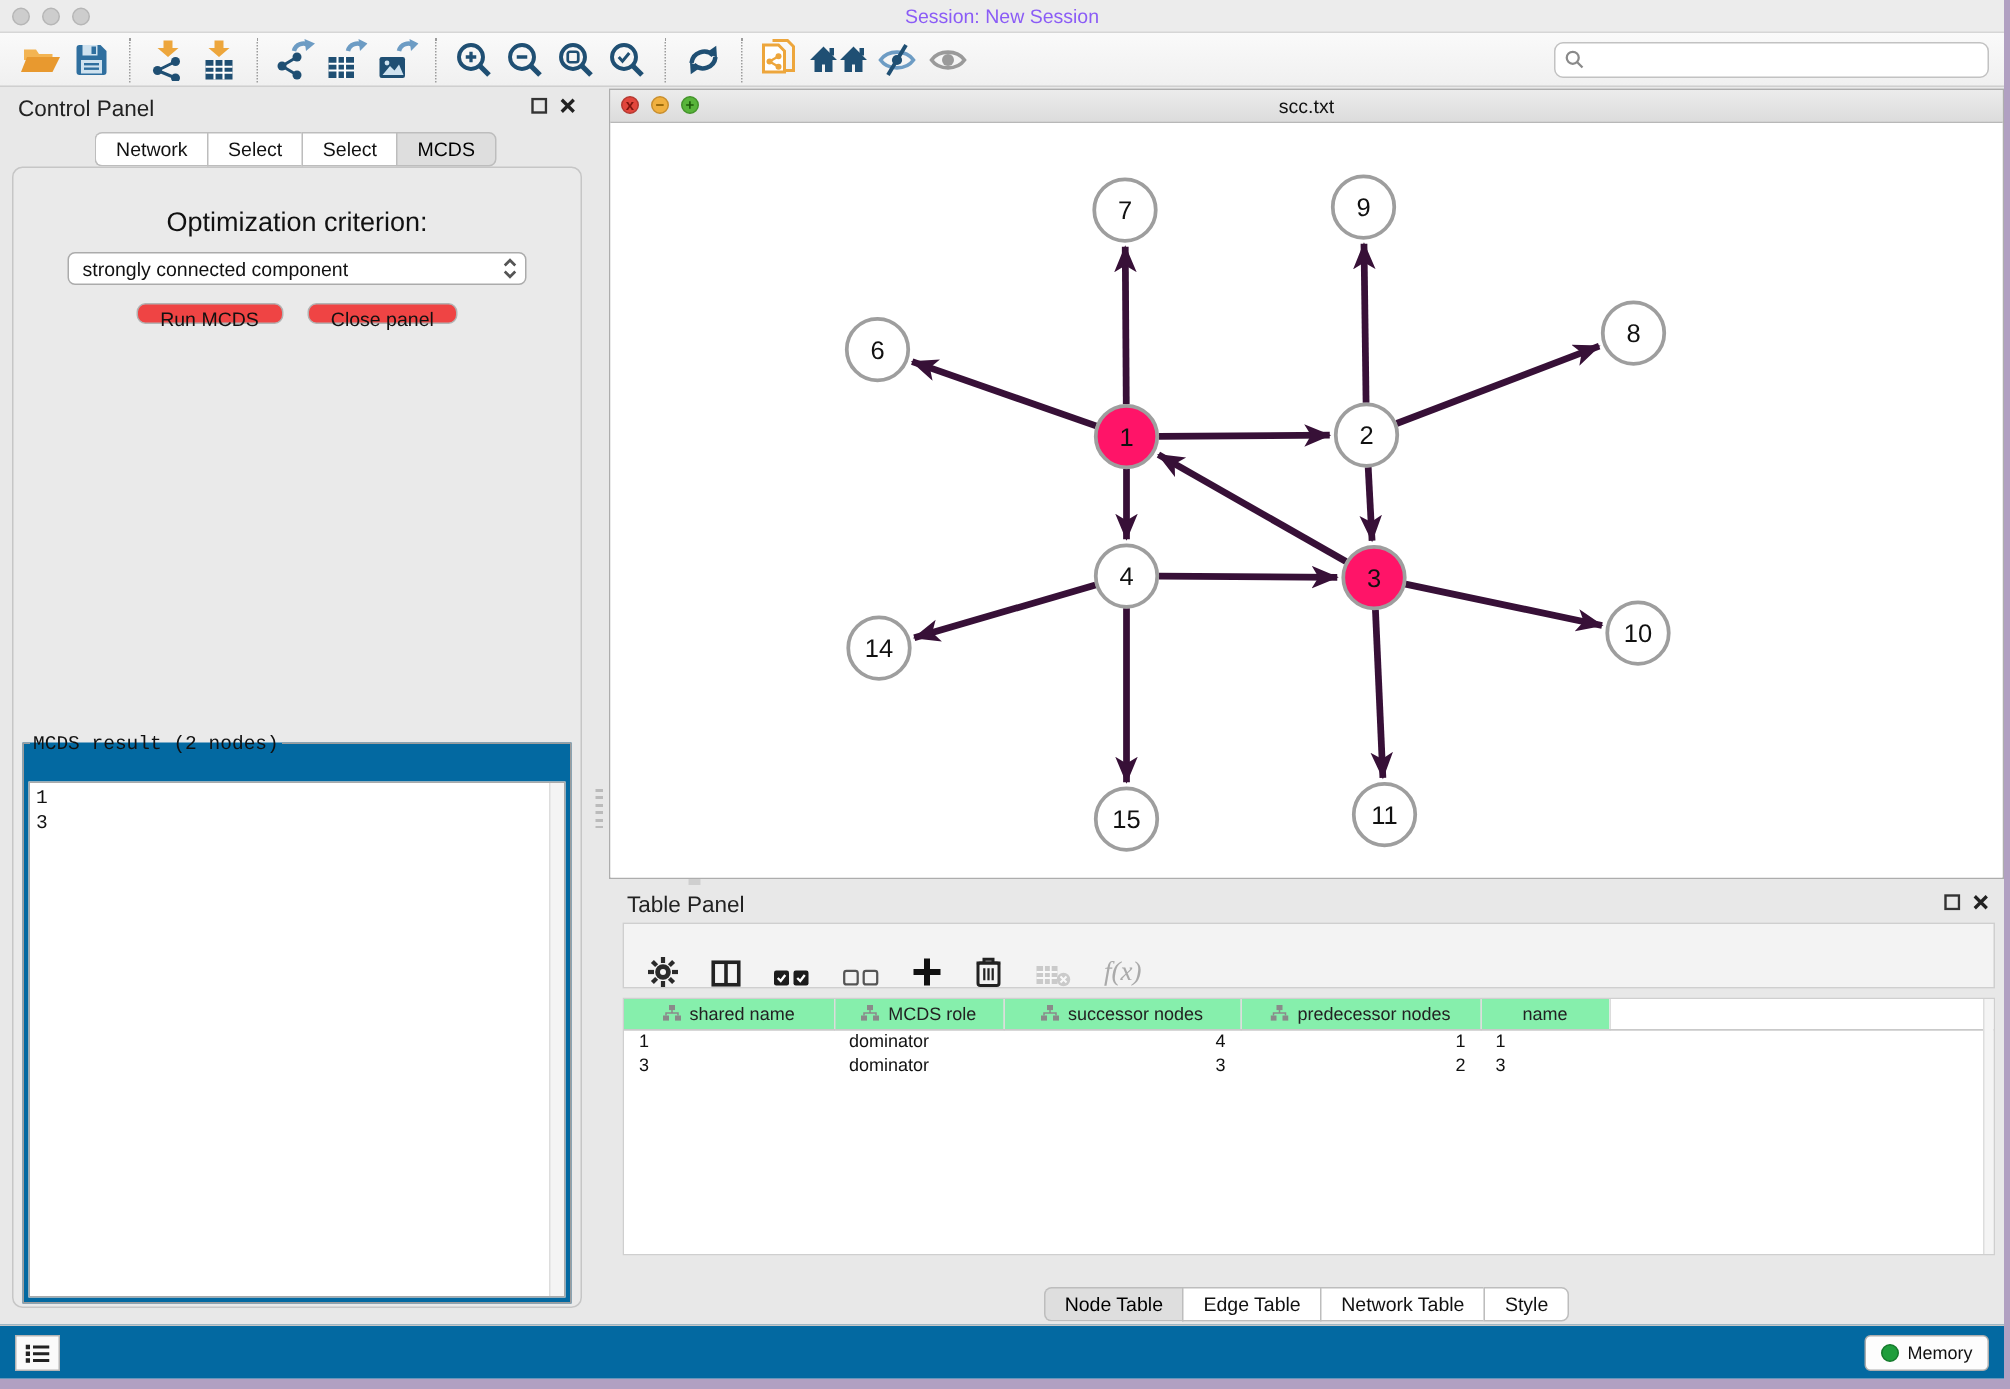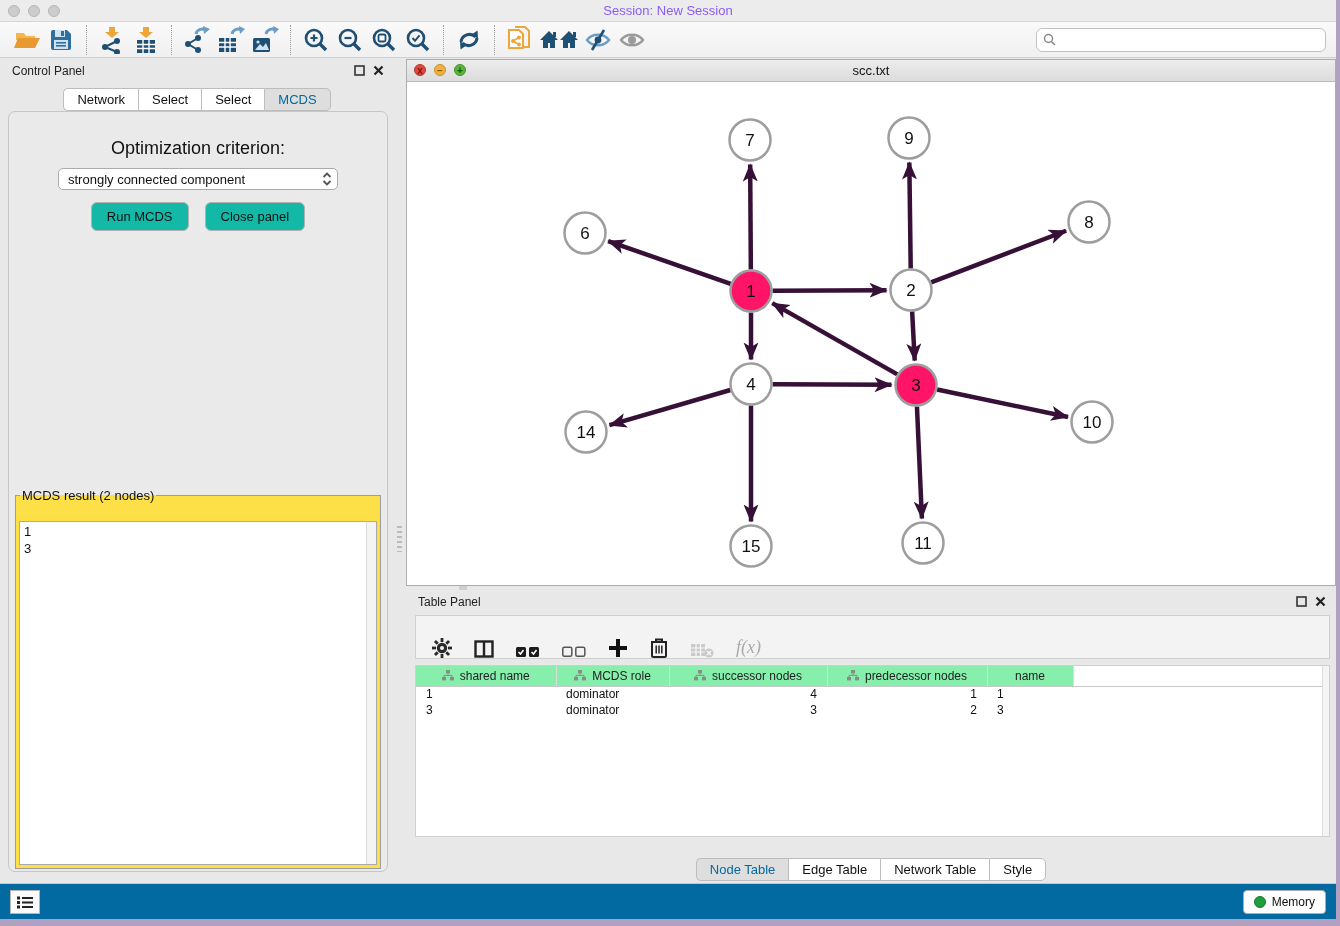--- a/index.html
+++ b/index.html
@@ -21,34 +21,34 @@
   .tsep { width:0; height:30px; border-left:1px dotted #9c9c9c; margin:0 8px; flex:none; }
   #searchbox { margin-left:auto; width:290px; height:24px; background:#fff; border:1px solid #c2c2c2; border-radius:6px; display:flex; align-items:center; padding:0 6px; }
   #searchbox input { border:none; outline:none; flex:1; font-size:13px; font-family:"Liberation Sans","DejaVu Sans",sans-serif; background:transparent; margin-left:4px; }
 
   
   #main { position:absolute; left:0; top:58px; width:1336px; height:832px; }
 
   
   #control-panel { position:absolute; left:0; top:0; width:394px; height:826px; }
   .panel-head { position:relative; height:26px; }
-  .panel-head .ptitle { position:absolute; left:12px; top:6px; font-size:12px; color:#222; }
+  .panel-head .ptitle { position:absolute; left:12px; top:6px; font-size:15px; color:#222; }
   .panel-icons { position:absolute; right:10px; top:7px; display:flex; gap:8px; align-items:center; }
   .cp-tabs { position:absolute; left:0; top:30px; width:100%; display:flex; justify-content:center; }
   .tabseg { background:#fff; border:1px solid #bdbdbd; border-right:none; padding:3px 13px; font-size:13px; color:#111; }
   .tabseg:first-child { border-radius:5px 0 0 5px; }
   .tabseg:last-child { border-right:1px solid #bdbdbd; border-radius:0 5px 5px 0; }
-  .tabseg.pressed { background:#dedede; color:#0369a1; }
+  .tabseg.pressed { background:#dedede; color:#000000; }
   .cp-body { position:absolute; left:8px; right:6px; top:53px; bottom:12px; background:#eaeaea; border:1px solid #c6c6c6; border-radius:7px; }
   .opt-label { margin-top:26px; text-align:center; font-size:18px; color:#111; }
-  .combo { margin:9px auto 0; width:280px; height:22px; background:#fff; border:1px solid #ababab; border-radius:5px; display:flex; align-items:center; padding:0 4px 0 9px; }
+  .combo { margin:9px auto 0; width:306px; height:22px; background:#fff; border:1px solid #ababab; border-radius:5px; display:flex; align-items:center; padding:0 4px 0 9px; }
   .combo .cval { flex:1; font-size:13px; color:#111; }
   .btn-row { margin-top:12px; display:flex; justify-content:center; gap:16px; }
-  .pbtn { background:#14b8a6; border:1px solid #b3b3b3; border-radius:6px; font-size:13px; color:#111; padding:2px 15px; height:29px; font-family:"Liberation Sans","DejaVu Sans",sans-serif; }
-  .mcds-fieldset { position:absolute; left:6px; right:6px; top:376px; bottom:2px; border:1px solid #9d9d9d; margin:0; padding:2px; background:#fde047; }
+  .pbtn { background:#ef4444; border:1px solid #b3b3b3; border-radius:6px; font-size:13px; color:#111; padding:2px 15px; height:14px; font-family:"Liberation Sans","DejaVu Sans",sans-serif; }
+  .mcds-fieldset { position:absolute; left:6px; right:6px; top:376px; bottom:2px; border:1px solid #9d9d9d; margin:0; padding:2px; background:#0369a1;font-family:Liberation Mono, monospace; }
   .mcds-fieldset legend { font-size:13px; color:#111; padding:0 2px; margin-left:2px; }
   .mcds-text { position:absolute; left:3px; right:3px; top:18px; bottom:3px; background:#fff; border:1px solid #aaa; font-size:13px; color:#111; padding:1px 4px; line-height:17px; }
   .mcds-scroll { position:absolute; right:0; top:0; bottom:0; width:10px; background:#f4f4f4; border-left:1px solid #ddd; }
 
   
   .vhandle { position:absolute; left:397px; top:468px; width:5px; height:26px; background:repeating-linear-gradient(#bbb 0 2px, transparent 2px 5px); }
   .hhandle { position:absolute; left:459px; top:527px; width:8px; height:4px; background:#cfcfcf; }
 
   
   #net-window { position:absolute; left:406px; top:1px; width:930px; height:527px; background:#fff; border:1px solid #adadad; }

